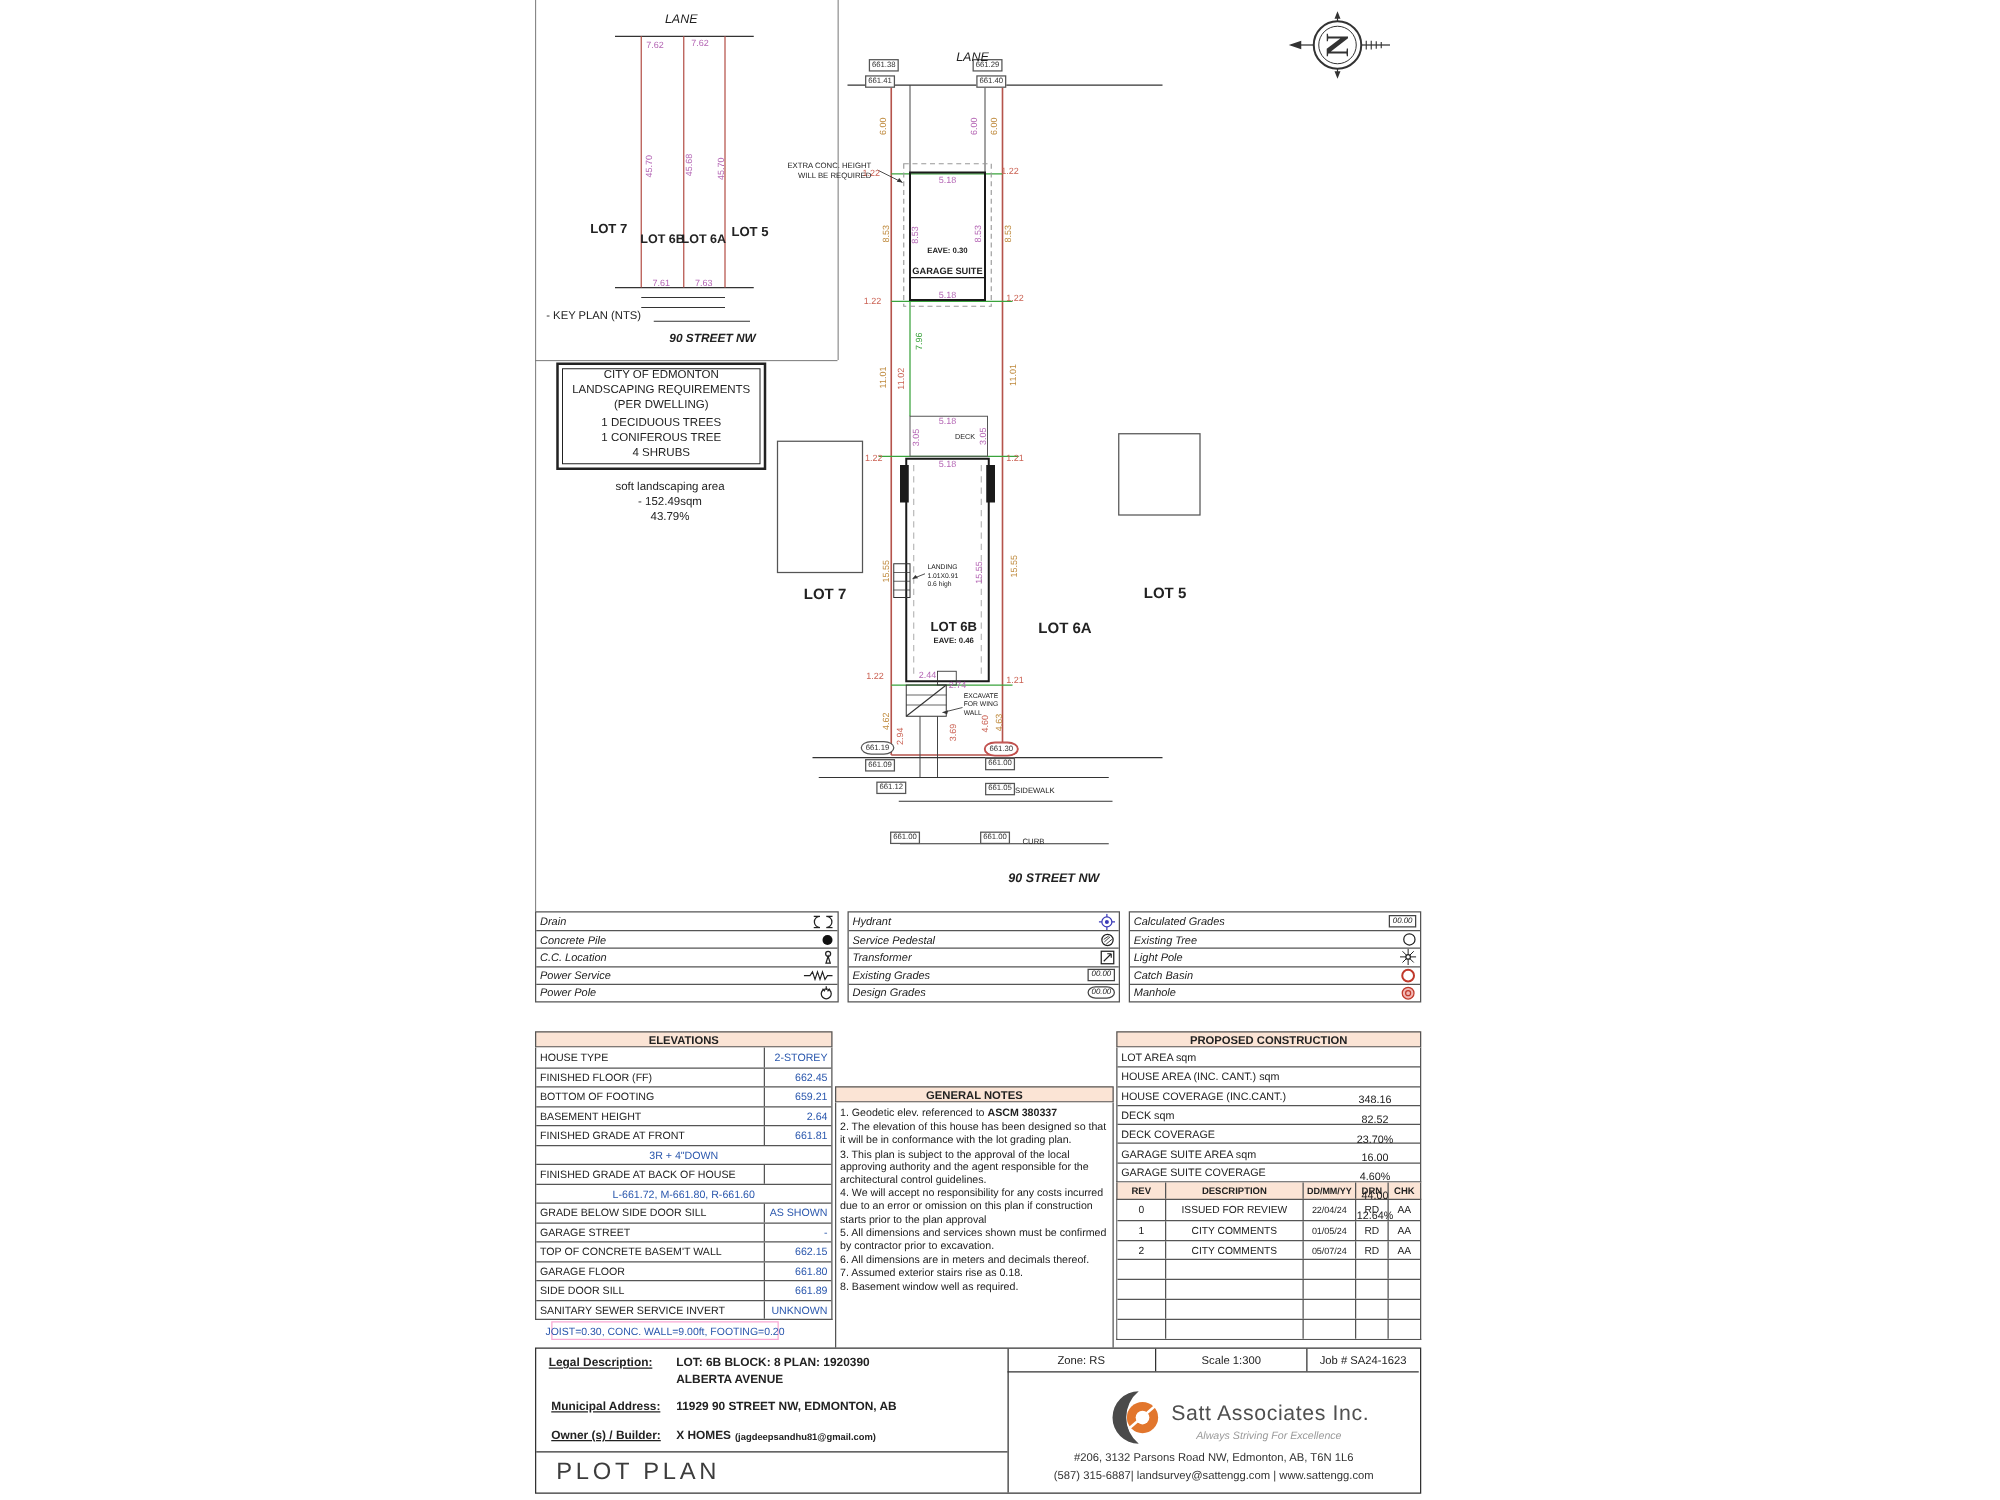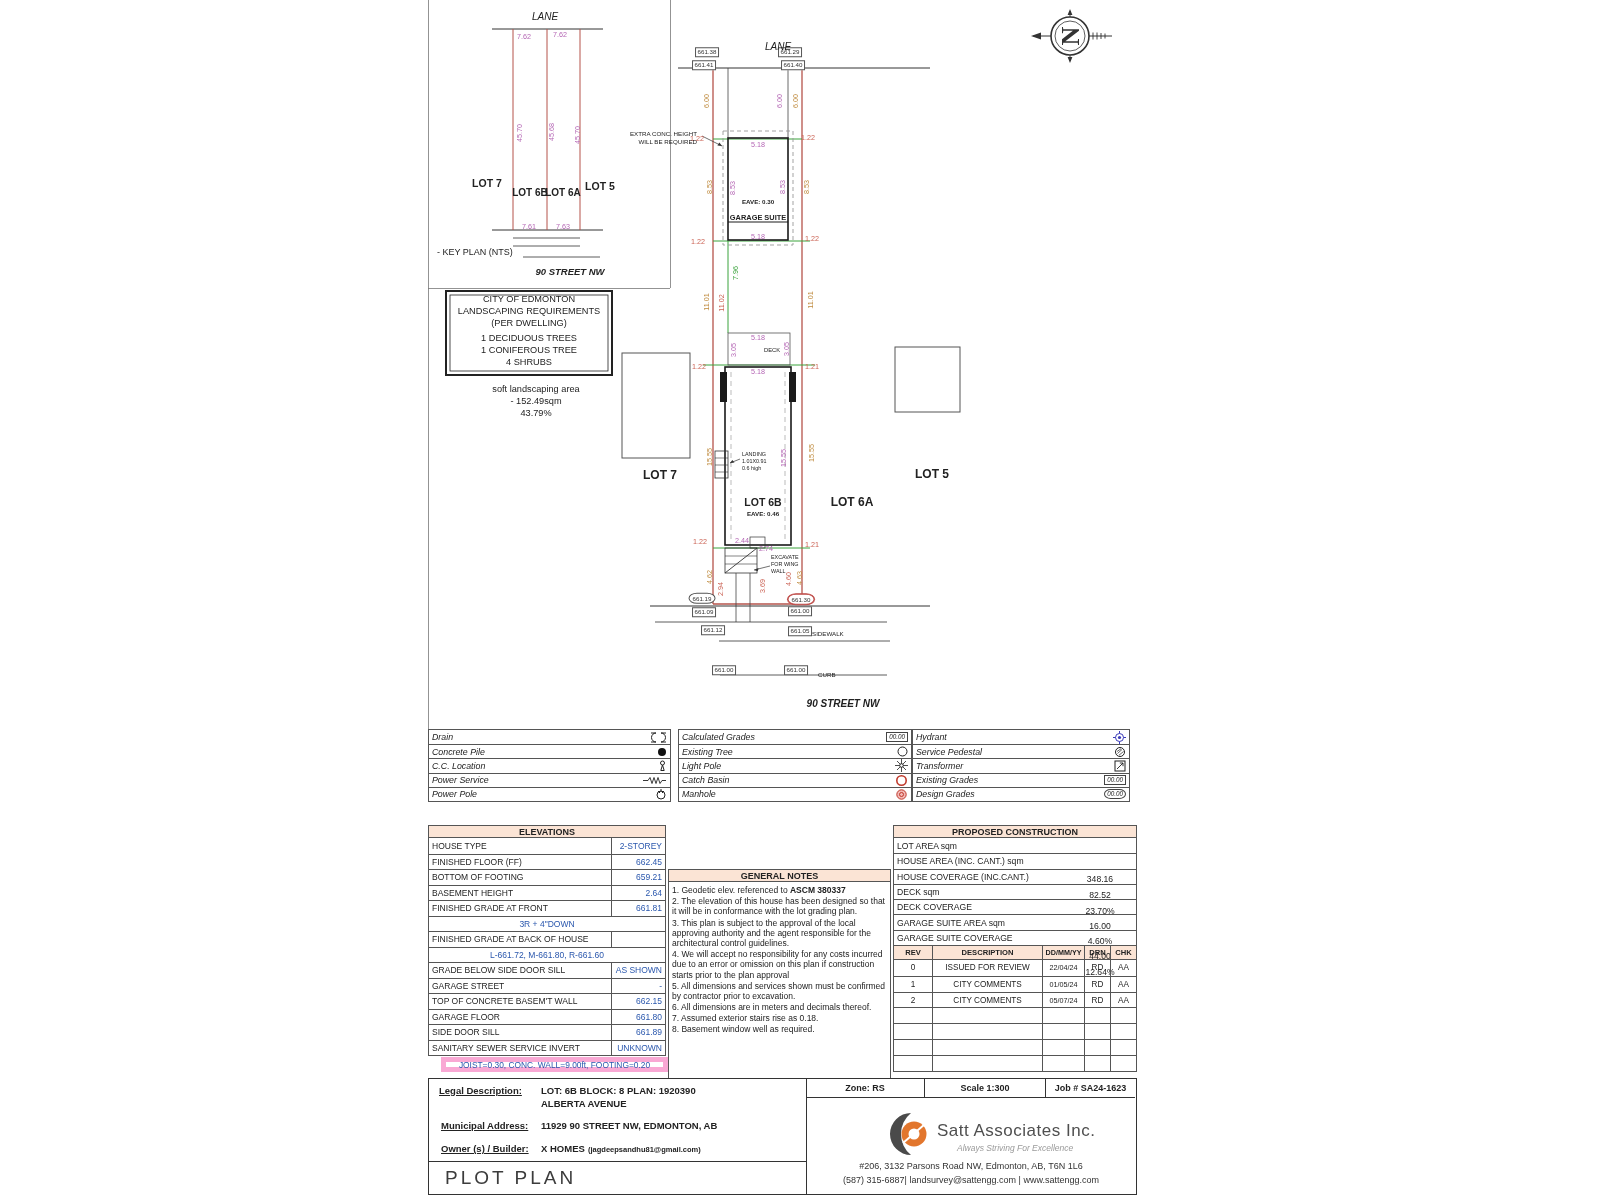--- a/index.html
+++ b/index.html
@@ -44,21 +44,21 @@
   .sym-oval{border-radius:60%/100%;}
 
   .elev{position:absolute;left:428px;top:825px;width:238px;}
   .rows-box{border:1px solid #555;border-top:none;background:#fff;}
   .ev-row{display:flex;align-items:stretch;height:15.5px;box-sizing:border-box;font-size:8.5px;}
   .ev-row + .ev-row{border-top:1px solid #555;}
   .ev-label{flex:1;display:flex;align-items:center;padding-left:3px;}
   .ev-val{width:50px;border-left:1px solid #555;display:flex;align-items:center;
           justify-content:flex-end;padding-right:3px;color:#2a57ad;}
   .ev-span{display:flex;align-items:center;justify-content:center;color:#2a57ad;}
-  .joist{position:absolute;left:441px;top:1057px;width:227px;height:15px;border:5px solid #f9a8d4;
+  .joist{position:absolute;left:441px;top:1057px;width:182px;height:15px;border:1px solid #f9a8d4;
          color:#2a57ad;font-size:8.4px;display:flex;align-items:center;justify-content:center;
          background:#fff;box-sizing:border-box;white-space:nowrap;}
 
   .notes{position:absolute;left:668px;top:825px;width:223px;margin-top:44px;}
   .notes-body{border:1px solid #555;border-top:none;height:217px;padding:3px 3px 0 3px;
               font-size:8.5px;line-height:1.2;box-sizing:border-box;background:#fff;}
   .notes-body p{margin:0 0 1px 0;}
 
   .prop{position:absolute;left:893px;top:825px;width:244px;}
   .pr-row{display:flex;align-items:stretch;height:15.3px;box-sizing:border-box;font-size:8.6px;}
@@ -78,21 +78,21 @@
   .tb{position:absolute;left:428px;top:1078px;width:709px;height:117px;border:1.5px solid #333;
       box-sizing:border-box;background:#fff;}
   .tb-pos{position:absolute;white-space:nowrap;}
   .tb-divider{position:absolute;left:377px;top:0;bottom:0;width:1px;background:#333;}
   .tb-label{font-size:9.5px;font-weight:bold;text-decoration:underline;}
   .tb-value{font-size:9.5px;font-weight:bold;}
   .tb-email{font-size:7.5px;font-weight:bold;}
   .tb-hline{position:absolute;left:0;top:82px;width:377px;height:1px;background:#333;}
   .sheet-title{font-size:19px;letter-spacing:3px;color:#3c3c3c;}
   .zone-strip{position:absolute;left:377px;top:0;width:329px;height:19px;border-bottom:1px solid #333;
-              display:flex;box-sizing:border-box;font-weight:bold;}
+              display:flex;box-sizing:border-box;}
   .zone-cell{display:flex;align-items:center;justify-content:center;font-size:9px;}
   .zone-cell + .zone-cell{border-left:1px solid #333;}
   .zc0{width:118px;}.zc1{width:120px;}.zc2{flex:1;}
   .company{font-size:17px;color:#4f4f4f;letter-spacing:0.5px;}
   .tagline{font-size:8.5px;color:#9a9a9a;font-style:italic;}
   .addr{font-size:9px;color:#333;transform:translateX(-50%);}
 
   svg.layer{position:absolute;left:0;top:0;}
 </style>
 </head>
@@ -356,62 +356,20 @@
           <div class="lg-row">
             <span class="lg-label">Power Pole</span>
             <span class="lg-sym">
               <svg width="12" height="12" viewBox="0 0 12 12">
                 <circle cx="6" cy="7" r="4" fill="none" stroke="#222"></circle>
                 <path d="M6 1v3M3 3l2 2M9 3 7 5" fill="none" stroke="#222"></path>
               </svg>
             </span>
           </div>
         </div>
-      <div class="lg-col lg-col3">
-          <div class="lg-row">
-            <span class="lg-label">Calculated Grades</span>
-            <span class="lg-sym">
-              <span class="sym-box">00.00</span>
-            </span>
-          </div>
-          <div class="lg-row">
-            <span class="lg-label">Existing Tree</span>
-            <span class="lg-sym">
-              <svg width="11" height="11">
-                <circle cx="5.5" cy="5.5" r="4.5" fill="none" stroke="#222"></circle>
-              </svg>
-            </span>
-          </div>
-          <div class="lg-row">
-            <span class="lg-label">Light Pole</span>
-            <span class="lg-sym">
-              <svg width="13" height="13" viewBox="0 0 13 13">
-                <path d="M6.5 0v13M0 6.5h13M2 2l9 9M11 2l-9 9" stroke="#222" stroke-width="0.8"></path>
-                <circle cx="6.5" cy="6.5" r="1.8" fill="#fff" stroke="#222"></circle>
-              </svg>
-            </span>
-          </div>
-          <div class="lg-row">
-            <span class="lg-label">Catch Basin</span>
-            <span class="lg-sym">
-              <svg width="13" height="13">
-                <circle cx="6.5" cy="6.5" r="4.7" fill="none" stroke="#c0392b" stroke-width="1.6"></circle>
-              </svg>
-            </span>
-          </div>
-          <div class="lg-row">
-            <span class="lg-label">Manhole</span>
-            <span class="lg-sym">
-              <svg width="13" height="13">
-                <circle cx="6.5" cy="6.5" r="4.7" fill="#f2b8b5" stroke="#c0392b"></circle>
-                <circle cx="6.5" cy="6.5" r="2" fill="none" stroke="#c0392b"></circle>
-              </svg>
-            </span>
-          </div>
-        </div>
       <div class="lg-col lg-col2">
           <div class="lg-row">
             <span class="lg-label">Hydrant</span>
             <span class="lg-sym">
               <svg width="13" height="13" viewBox="0 0 13 13">
                 <circle cx="6.5" cy="6.5" r="4" fill="none" stroke="#3a3ab8"></circle>
                 <circle cx="6.5" cy="6.5" r="1.6" fill="#3a3ab8"></circle>
                 <path d="M6.5 0v2.5M6.5 10.5V13M0 6.5h2.5M10.5 6.5H13" stroke="#3a3ab8"></path>
               </svg>
             </span>
@@ -437,20 +395,62 @@
           <div class="lg-row">
             <span class="lg-label">Existing Grades</span>
             <span class="lg-sym">
               <span class="sym-box">00.00</span>
             </span>
           </div>
           <div class="lg-row">
             <span class="lg-label">Design Grades</span>
             <span class="lg-sym">
               <span class="sym-box sym-oval">00.00</span>
+            </span>
+          </div>
+        </div>
+      <div class="lg-col lg-col3">
+          <div class="lg-row">
+            <span class="lg-label">Calculated Grades</span>
+            <span class="lg-sym">
+              <span class="sym-box">00.00</span>
+            </span>
+          </div>
+          <div class="lg-row">
+            <span class="lg-label">Existing Tree</span>
+            <span class="lg-sym">
+              <svg width="11" height="11">
+                <circle cx="5.5" cy="5.5" r="4.5" fill="none" stroke="#222"></circle>
+              </svg>
+            </span>
+          </div>
+          <div class="lg-row">
+            <span class="lg-label">Light Pole</span>
+            <span class="lg-sym">
+              <svg width="13" height="13" viewBox="0 0 13 13">
+                <path d="M6.5 0v13M0 6.5h13M2 2l9 9M11 2l-9 9" stroke="#222" stroke-width="0.8"></path>
+                <circle cx="6.5" cy="6.5" r="1.8" fill="#fff" stroke="#222"></circle>
+              </svg>
+            </span>
+          </div>
+          <div class="lg-row">
+            <span class="lg-label">Catch Basin</span>
+            <span class="lg-sym">
+              <svg width="13" height="13">
+                <circle cx="6.5" cy="6.5" r="4.7" fill="none" stroke="#c0392b" stroke-width="1.6"></circle>
+              </svg>
+            </span>
+          </div>
+          <div class="lg-row">
+            <span class="lg-label">Manhole</span>
+            <span class="lg-sym">
+              <svg width="13" height="13">
+                <circle cx="6.5" cy="6.5" r="4.7" fill="#f2b8b5" stroke="#c0392b"></circle>
+                <circle cx="6.5" cy="6.5" r="2" fill="none" stroke="#c0392b"></circle>
+              </svg>
             </span>
           </div>
         </div>
     </div>
   </div>
 
   <div class="elev">
     <div class="panel-hd">ELEVATIONS</div>
     <div class="rows-box" id="elev-rows">
         <div class="ev-row">

